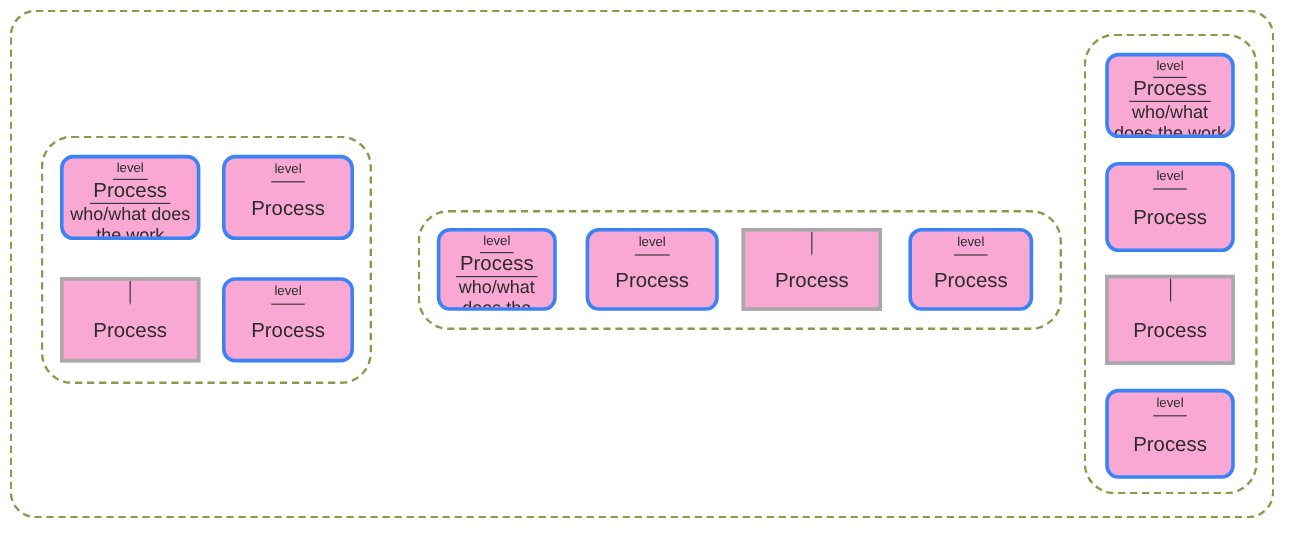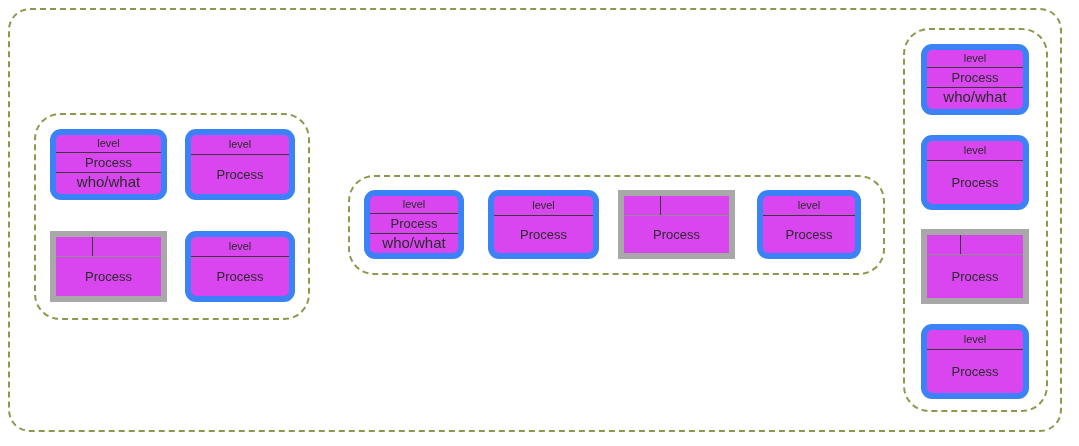--- a/index.html
+++ b/index.html
@@ -27,25 +27,26 @@
     background: transparent;
   }
   .group-frame.outer {
     border-radius: 22px;
   }
 
   
   .pbox {
     position: absolute;
     box-sizing: border-box;
-    background: #d946ef;
-    border: 6px solid #3b82f6;
+    background: #f9a8d4;
+    border: 3px solid #3b82f6;
     display: flex;
     flex-direction: column;
     overflow: hidden;
+    align-items: center;
   }
   .pbox.rounded {
     border-radius: 11px;
   }
   .pbox.square {
     border-radius: 0;
     border-color: #a8a8a8;
   }
 
   .prow {
@@ -57,21 +58,21 @@
     color: #2b2b2b;
     line-height: 1.22;
     padding: 0 3px;
   }
   .prow.level {
     font-size: 11px;
     border-bottom: 1px solid #3a3a3a;
     flex: 0 0 auto;
   }
   .prow.body {
-    font-size: 13px;
+    font-size: 17px;
     flex: 1 1 auto;
   }
   .prow.body.divided {
     border-bottom: 1px solid #3a3a3a;
     flex: 0 0 auto;
   }
   .prow.who {
     font-size: 15px;
     flex: 1 1 auto;
     padding: 0 4px;

